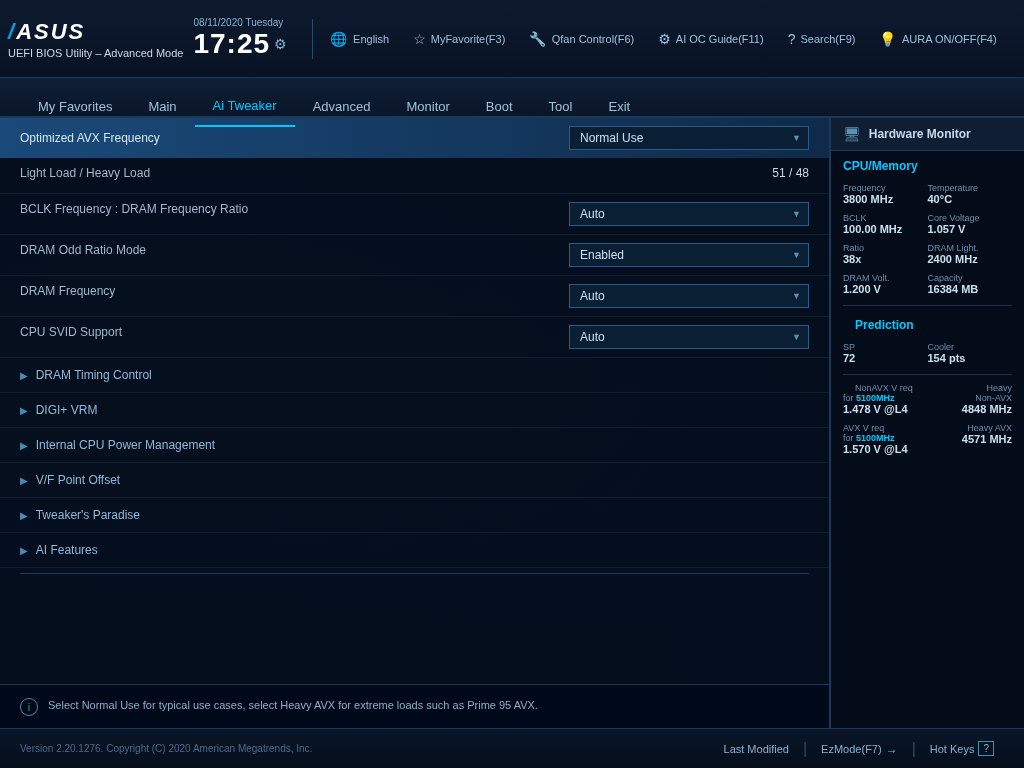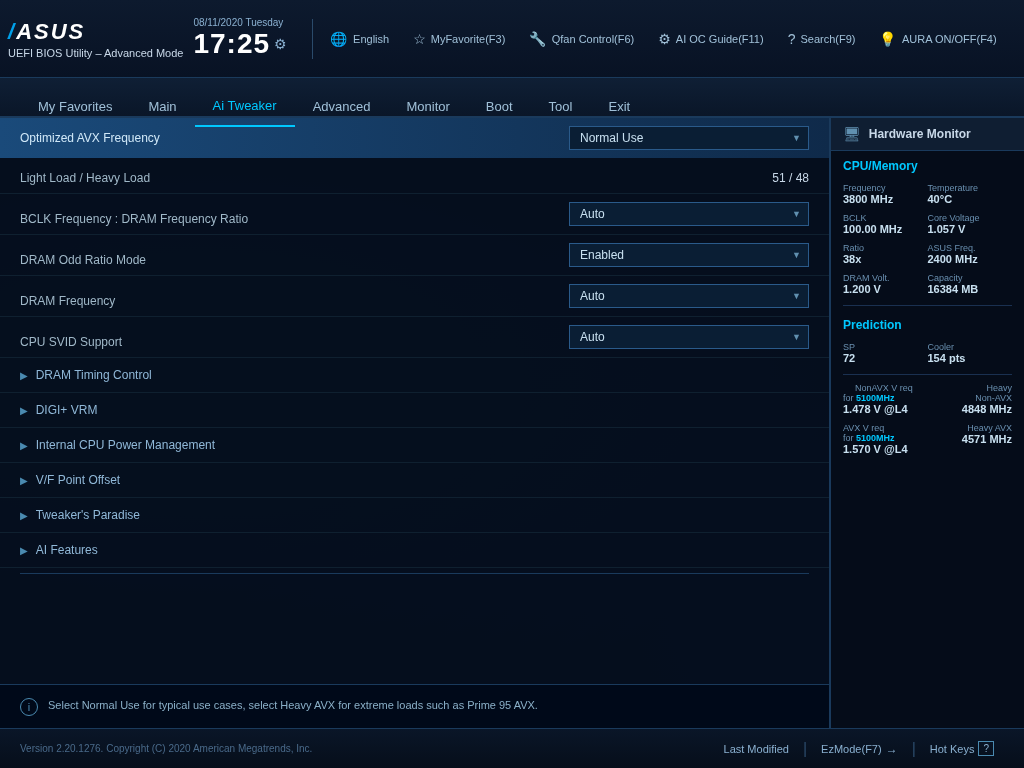--- a/index.html
+++ b/index.html
@@ -181,21 +181,21 @@
     }
 
     .setting-label {
       color: #d0e8f8;
       font-size: 12px;
     }
 
     .setting-row {
       padding: 8px 20px;
       display: flex;
-      align-items: flex-end;
+      align-items: flex-start;
       justify-content: space-between;
       min-height: 36px;
       border-bottom: 1px solid #0f2030;
     }
 
     .setting-row .label {
       color: #a0b8c8;
       font-size: 12px;
     }
 
@@ -356,20 +356,21 @@
       height: 1px;
       background: #1a3050;
       margin: 4px 12px;
     }
 
     .prediction-title {
       color: #00c8ff;
       font-size: 12px;
       font-weight: bold;
       padding: 8px 12px 4px;
+      margin-left: 12px;
     }
 
     
     .footer {
       position: absolute;
       bottom: 0;
       left: 0;
       right: 0;
       height: 40px;
       background: linear-gradient(0deg, #060e1a 0%, #0a1628 100%);
@@ -629,21 +630,21 @@
       </div>
       <div class="hw-stat">
         <div class="hw-stat-label">Core Voltage</div>
         <div class="hw-stat-value">1.057 V</div>
       </div>
       <div class="hw-stat">
         <div class="hw-stat-label">Ratio</div>
         <div class="hw-stat-value">38x</div>
       </div>
       <div class="hw-stat">
-        <div class="hw-stat-label">ASUS Freq.</div>
+        <div class="hw-stat-label">DRAM Light.</div>
         <div class="hw-stat-value">2400 MHz</div>
       </div>
       <div class="hw-stat">
         <div class="hw-stat-label">DRAM Volt.</div>
         <div class="hw-stat-value">1.200 V</div>
       </div>
       <div class="hw-stat">
         <div class="hw-stat-label">Capacity</div>
         <div class="hw-stat-value">16384 MB</div>
       </div>

